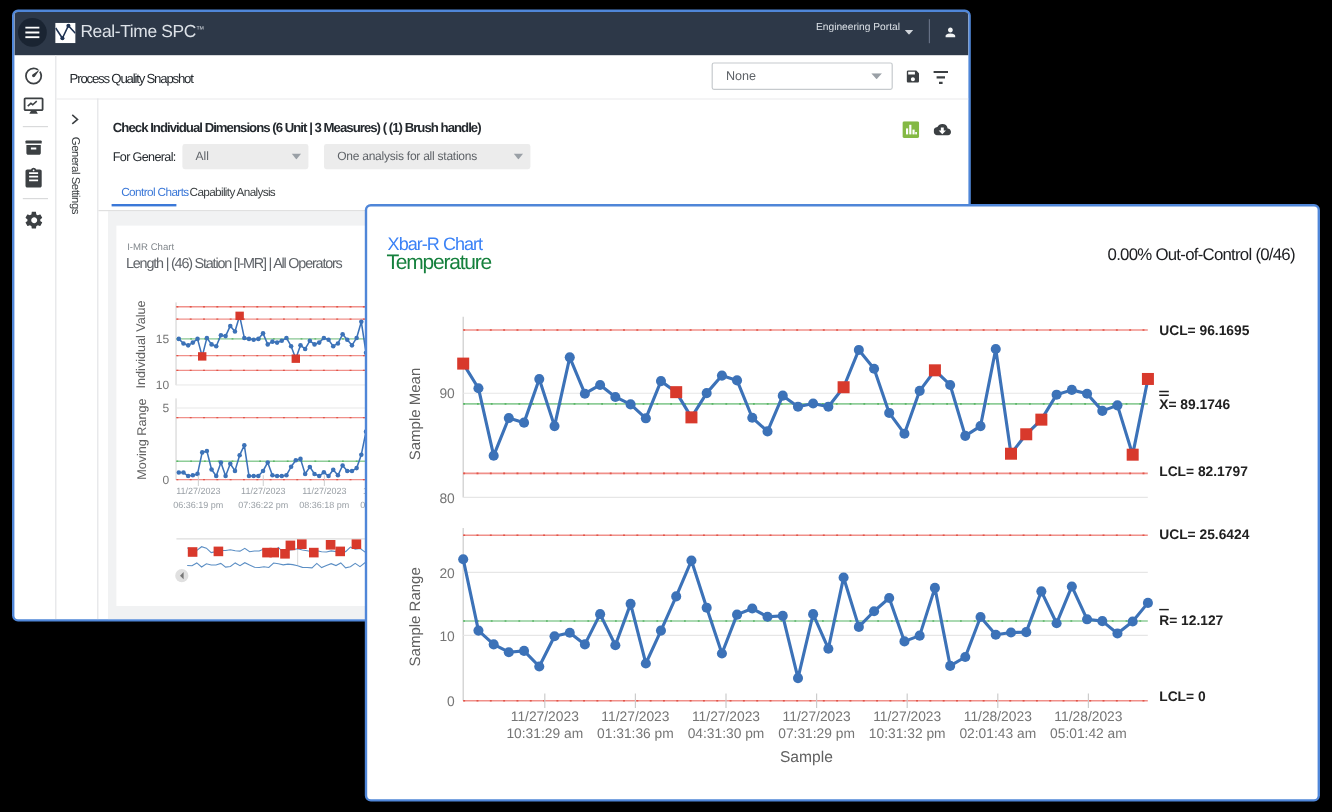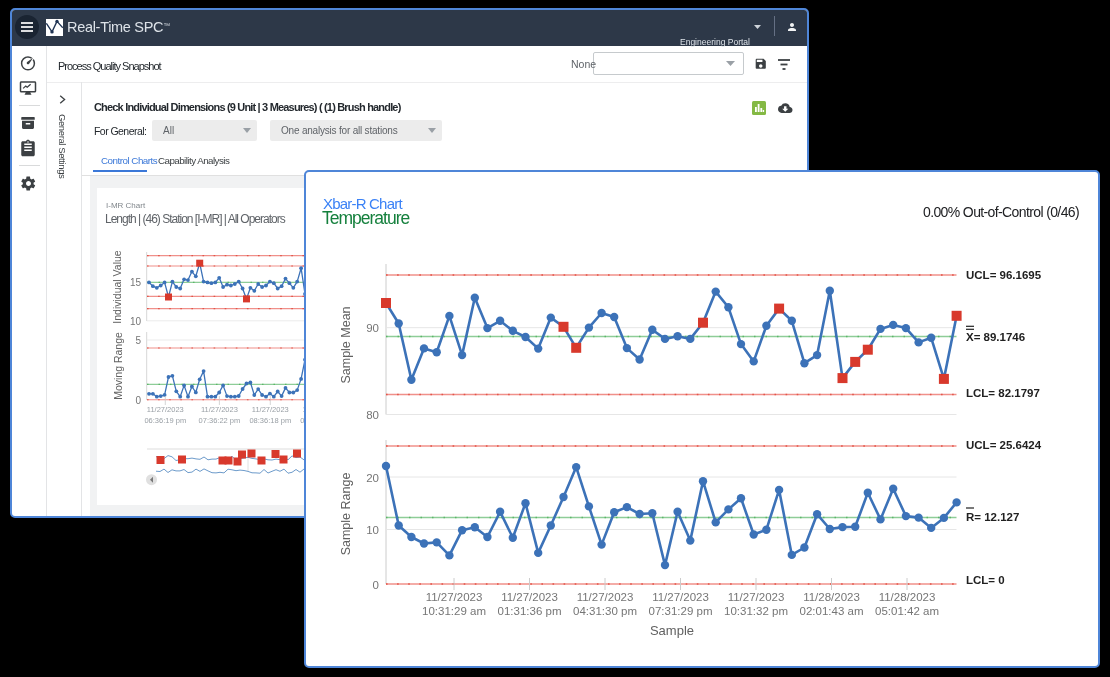--- a/index.html
+++ b/index.html
@@ -34,32 +34,32 @@
       <line x1="0" y1="5" x2="12" y2="5" stroke="#fff" stroke-width="1.7"></line>
       <line x1="0" y1="9" x2="12" y2="9" stroke="#fff" stroke-width="1.7"></line>
     </svg>
 <svg width="17" height="17" viewBox="0 0 17 17" style="position:absolute;left:46px;top:19px">
       <rect width="17" height="17" fill="#fff"></rect>
       <polyline points="0.4,4.3 6,12.9 11,2.4 16.8,8.7" fill="none" stroke="#1e3252" stroke-width="1.3" stroke-linejoin="round"></polyline>
       <circle cx="6" cy="12.9" r="1.7" fill="#1e3252"></circle>
       <circle cx="11" cy="2.4" r="1.7" fill="#1e3252"></circle>
     </svg>
 <div class="abs" style="left:67px;top:19px;font-size:14.5px;letter-spacing:-0.3px;color:#dde2e8">Real-Time SPC<span style="font-size:7px;vertical-align:4px;opacity:0.85">™</span></div>
-<div class="abs" style="left:680px;top:37px;font-size:8.5px;letter-spacing:0px;color:#dde2e8;white-space:nowrap">Engineering Portal</div>
+<div class="abs" style="left:680px;top:17px;font-size:8.5px;letter-spacing:0px;color:#dde2e8;white-space:nowrap">Engineering Portal</div>
 <svg width="7" height="4" viewBox="0 0 7 4" style="position:absolute;left:754px;top:25px">
       <path d="M0 0 L7 0 L3.5 4 Z" fill="#cfd4da"></path>
     </svg>
 <div class="abs" style="left:774px;top:16px;width:1px;height:20px;background:#657084"></div>
 <svg width="12" height="12" viewBox="0 0 24 24" style="position:absolute;left:786px;top:21px">
       <path fill="#f1f3f4" d="M12 12c2.2 0 4-1.8 4-4s-1.8-4-4-4-4 1.8-4 4 1.8 4 4 4zm0 2c-2.7 0-8 1.3-8 4v2h16v-2c0-2.7-5.3-4-8-4z"></path>
     </svg>
 
 <div class="abs" style="left:58px;top:60px;font-size:11px;font-weight:normal;letter-spacing:-1.0px;color:#24292e">Process Quality Snapshot</div>
 <div class="abs" style="left:593px;top:52px;width:151px;height:23px;border:1px solid #c6cacd;border-radius:2px;background:#fff"></div>
-<div class="abs" style="left:571px;top:58px;font-size:10.5px;color:#5f6368">None</div>
+<div class="abs" style="left:605px;top:58px;font-size:10.5px;color:#5f6368">None</div>
 <svg width="9" height="5" viewBox="0 0 9 5" class="abs" style="left:726px;top:61px">
       <path d="M0 0 L9 0 L4.5 5 Z" fill="#9aa0a6"></path>
     </svg>
 <svg width="13.5" height="13.5" viewBox="0 0 24 24" style="position:absolute;left:754px;top:57px">
       <path fill="#3c4043" d="M17 3H5c-1.1 0-2 .9-2 2v14c0 1.1.9 2 2 2h14c1.1 0 2-.9 2-2V7l-4-4zm-5 16c-1.7 0-3-1.3-3-3s1.3-3 3-3 3 1.3 3 3-1.3 3-3 3zm3-10H5V5h10v4z"></path>
     </svg>
 <svg width="16" height="14" viewBox="0 0 16 14" style="position:absolute;left:776px;top:57px">
       <line x1="2" y1="3" x2="14" y2="3" stroke="#3c4043" stroke-width="1.8"></line>
       <line x1="4.5" y1="7.5" x2="11.5" y2="7.5" stroke="#3c4043" stroke-width="1.8"></line>
       <line x1="6.5" y1="12" x2="9.5" y2="12" stroke="#3c4043" stroke-width="1.8"></line>
@@ -82,21 +82,21 @@
     </svg>
 <svg width="17" height="17" viewBox="0 0 24 24" style="position:absolute;left:20px;top:175px">
       <path fill="#3c4043" d="M19.1 12.9c0-.3.1-.6.1-.9s0-.6-.1-.9l2.1-1.6c.2-.2.2-.4.1-.6l-2-3.5c-.1-.2-.4-.3-.6-.2l-2.5 1c-.5-.4-1.1-.7-1.7-1l-.4-2.6c0-.2-.2-.4-.5-.4h-4c-.2 0-.4.2-.5.4l-.4 2.6c-.6.2-1.2.6-1.7 1l-2.5-1c-.2-.1-.5 0-.6.2l-2 3.5c-.1.2-.1.5.1.6l2.1 1.6c0 .3-.1.6-.1.9s0 .6.1.9l-2.1 1.6c-.2.2-.2.4-.1.6l2 3.5c.1.2.4.3.6.2l2.5-1c.5.4 1.1.7 1.7 1l.4 2.6c0 .2.2.4.5.4h4c.2 0 .4-.2.5-.4l.4-2.6c.6-.2 1.2-.6 1.7-1l2.5 1c.2.1.5 0 .6-.2l2-3.5c.1-.2.1-.5-.1-.6l-2.1-1.6zM12 15.5c-1.9 0-3.5-1.6-3.5-3.5s1.6-3.5 3.5-3.5 3.5 1.6 3.5 3.5-1.6 3.5-3.5 3.5z"></path>
     </svg>
 
 <svg width="7" height="9" viewBox="0 0 7 9" class="abs" style="left:59px;top:95px">
       <path d="M1.2 0.8 L5.6 4.5 L1.2 8.2" fill="none" stroke="#3c4043" stroke-width="1.3"></path>
     </svg>
 <div class="abs" style="left:57px;top:114px;font-size:9.5px;color:#3c4043;writing-mode:vertical-rl;letter-spacing:-0.4px;height:80px;white-space:nowrap">General Settings</div>
 
-<div class="abs" style="left:94px;top:101px;font-size:11px;font-weight:bold;letter-spacing:-0.82px;color:#24292e">Check Individual Dimensions (9 Unit | 3 Measures) ( (1) Brush handle)</div>
+<div class="abs" style="left:94px;top:101px;font-size:11px;font-weight:bold;letter-spacing:-0.82px;color:#24292e">Check Individual Dimensions (6 Unit | 3 Measures) ( (1) Brush handle)</div>
 <svg width="14" height="14" viewBox="0 0 14 14" style="position:absolute;left:752px;top:101px">
       <rect width="14" height="14" rx="1.5" fill="#84b944"></rect>
       <rect x="3" y="6" width="1.8" height="5" fill="#fff"></rect>
       <rect x="5.7" y="3" width="1.8" height="8" fill="#fff"></rect>
       <rect x="8.4" y="7" width="1.8" height="4" fill="#fff"></rect>
       <rect x="10.7" y="9" width="1.4" height="2" fill="#fff"></rect>
     </svg>
 <svg width="14.5" height="10.3" viewBox="0 0 24 17" style="position:absolute;left:778px;top:103px">
       <path fill="#3c4043" d="M19.4 6.6A7.49 7.49 0 0 0 12 .5 7.5 7.5 0 0 0 5.3 4.6 5.994 5.994 0 0 0 0 10.5C0 13.8 2.7 16.5 6 16.5h13c2.8 0 5-2.2 5-5 0-2.6-2-4.7-4.6-4.9zM17 9.5l-5 5-5-5h3v-4h4v4h3z"></path>
     </svg>

